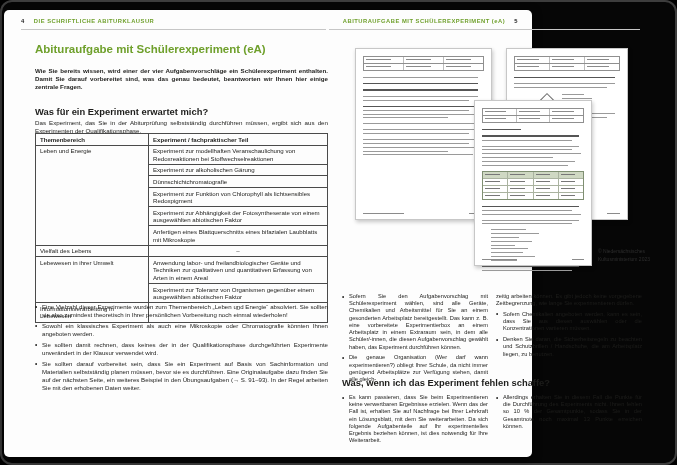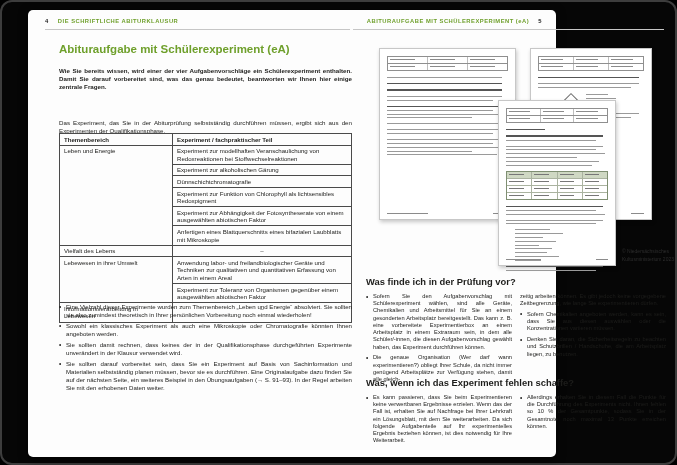--- a/index.html
+++ b/index.html
@@ -1,19 +1,19 @@
 <!DOCTYPE html>
 <html lang="de"><head>
 <meta charset="utf-8">
 <style>
   html,body{margin:0;padding:0;background:#000;}
   .stage{position:relative;width:677px;height:465px;background:#060606;border-radius:12px;
          box-shadow:inset 0 0 0 2px #3d3d3d;overflow:hidden;
          font-family:"Liberation Sans",sans-serif;color:#1d1d1b;}
-  .sheet{position:absolute;left:28px;top:10px;width:528px;height:447px;background:#fdfdfd;
+  .sheet{position:absolute;left:4px;top:10px;width:528px;height:447px;background:#fdfdfd;
          border-radius:5px;box-shadow:0 2px 10px rgba(0,0,0,.7);}
 
   
   .runhead{position:absolute;top:8px;font-size:5.8px;font-weight:bold;letter-spacing:.5px;color:#6fa02c;}
   .rh-left{left:17px;}
   .rh-right{right:14px;text-align:right;}
   .pagenum{color:#161616;font-weight:bold;}
   .rh-left .pagenum{margin-right:7px;}
   .rh-right .pagenum{margin-left:7px;}
   .rule{position:absolute;top:19px;height:1px;background:#c6c6c6;}
@@ -98,20 +98,21 @@
     </div>
     <div class="runhead rh-right">
       <span>ABITURAUFGABE MIT SCHÜLEREXPERIMENT (eA)</span>
       <span class="pagenum">5</span>
     </div>
     <div class="rule rule-l"></div>
     <div class="rule rule-r"></div>
 
     <div class="lp-title">Abituraufgabe mit Schülerexperiment (eA)</div>
     <div class="para lp-intro">Wie Sie bereits wissen, wird einer der vier Aufgabenvorschläge ein Schülerexperiment enthalten. Damit Sie darauf vorbereitet sind, was das genau bedeutet, beantworten wir Ihnen hier einige zentrale Fragen.</div>
+    <div class="h2 lp-h2">Was für ein Experiment erwartet mich?</div>
     <div class="para lp-lead">Das Experiment, das Sie in der Abiturprüfung selbstständig durchführen müssen, ergibt sich aus den Experimenten der Qualifikationsphase.</div>
 
     <table class="exp">
       <tbody>
         <tr>
           <th class="c1">Themenbereich</th>
           <th>Experiment / fachpraktischer Teil</th>
         </tr>
         <tr>
           <td class="c1" rowspan="6">Leben und Energie</td>
@@ -325,21 +326,20 @@
           <div class="fl" style="width: 88%;"></div>
         </div>
       <div class="fxfoot">
           <i class="fL"></i>
           <i class="fR"></i>
         </div>
     </div>
 
     <div class="credit">© Niedersächsisches Kultusministerium 2023</div>
 
-    <div class="h2 rp-h2-1">Was finde ich in der Prüfung vor?</div>
 
     <div class="rcol rc1a">
       <div class="bl">Sofern Sie den Aufgabenvorschlag mit Schülerexperiment wählen, sind alle Geräte, Chemikalien und Arbeitsmittel für Sie an einem gesonderten Arbeitsplatz bereitgestellt. Das kann z. B. eine vorbereitete Experimentierbox an einem Arbeitsplatz in einem Extraraum sein, in dem alle Schüler/-innen, die diesen Aufgabenvorschlag gewählt haben, das Experiment durchführen können.</div>
       <div class="bl">Die genaue Organisation (Wer darf wann experimentieren?) obliegt Ihrer Schule, da nicht immer genügend Arbeitsplätze zur Verfügung stehen, damit alle gleich-</div>
     </div>
     <div class="rcol rc2a">
       <div class="cont">zeitig arbeiten können. Es gibt jedoch keine vorgegebene Zeitbegrenzung, wie lange Sie experimentieren dürfen.</div>
       <div class="bl">Sofern Chemikalien angeboten werden, kann es sein, dass Sie aus diesen auswählen oder die Konzentrationen variieren müssen.</div>
       <div class="bl">Denken Sie daran, die Sicherheitsregeln zu beachten und Schutzbrillen / Handschuhe, die am Arbeitsplatz liegen, zu benutzen.</div>
     </div>

